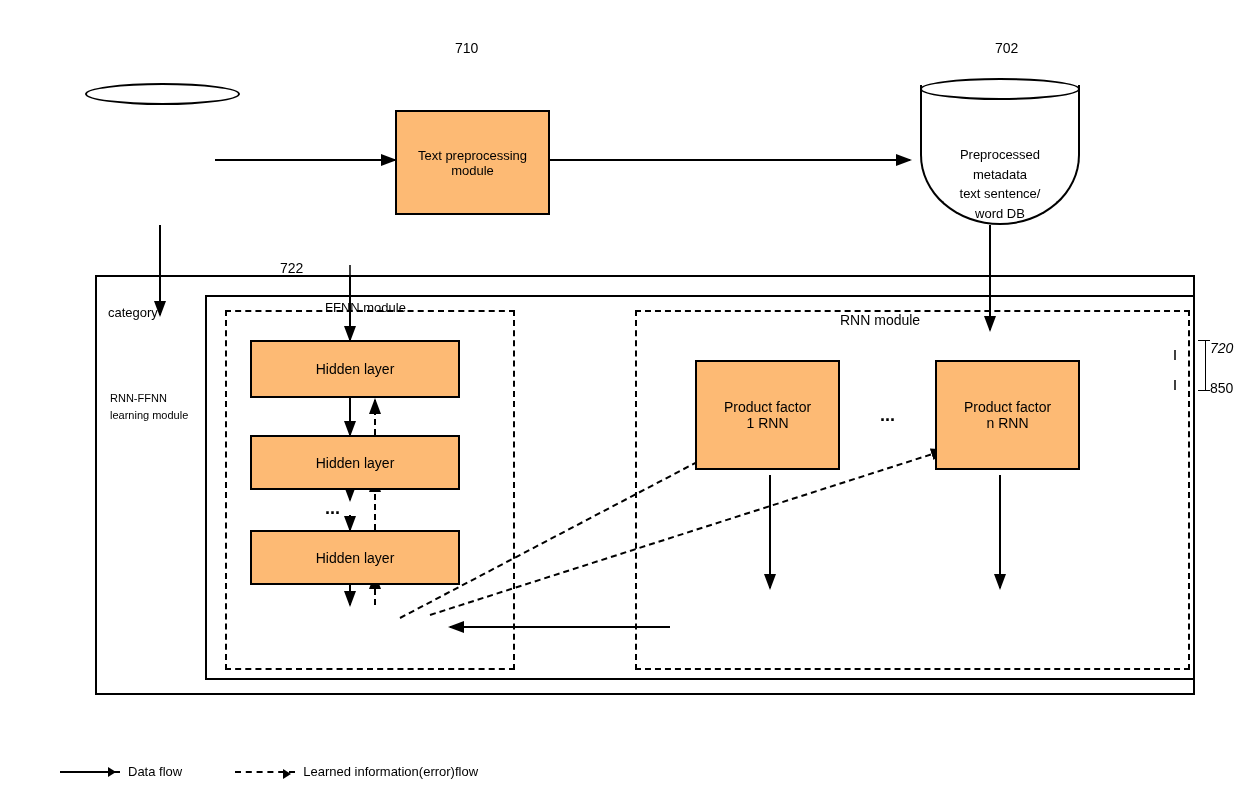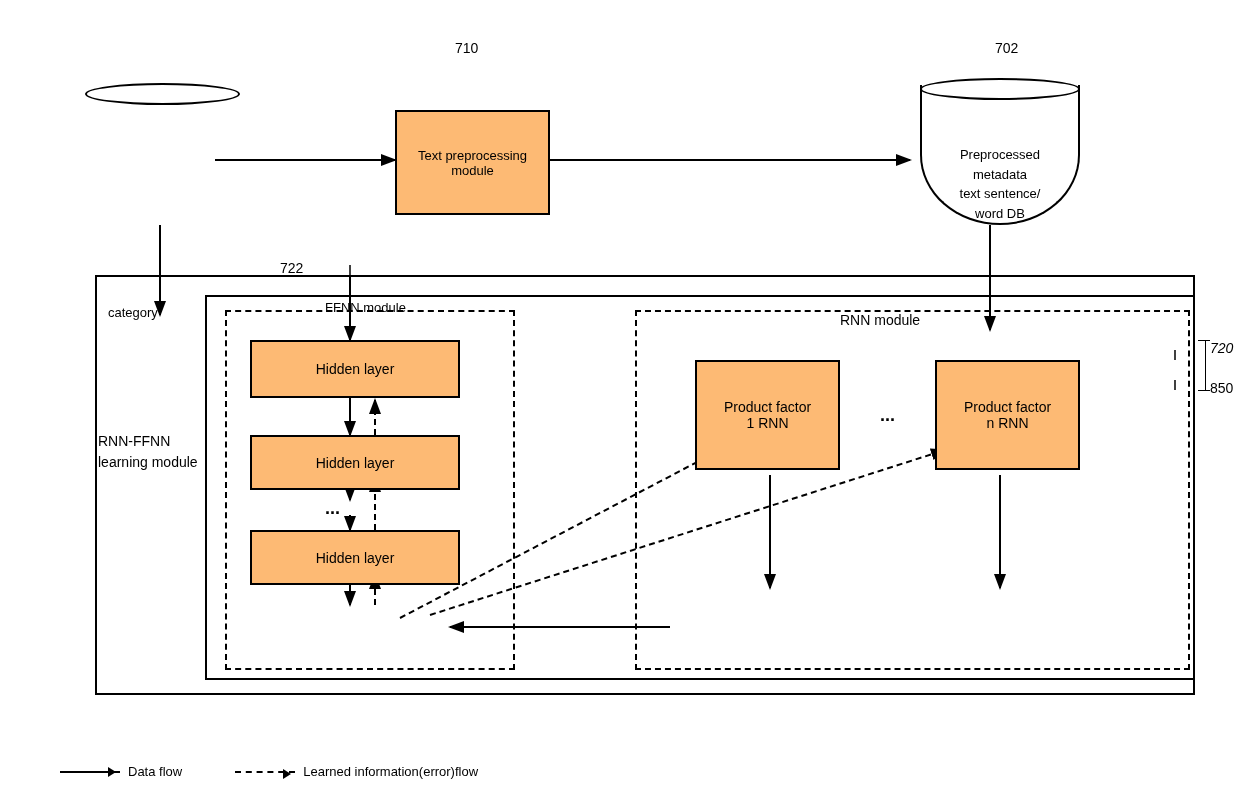--- a/index.html
+++ b/index.html
@@ -211,21 +211,21 @@
         border:2px solid #000;
         border-radius:50%;
         background:#fff;
         z-index:2;
       "></div>
     </div>
   </div>
 
   <div class="outer-box" style="left:55px; top:255px; width:1100px; height:420px;"></div>
 
-  <div class="label-text" style="left:58px; top:370px; width:100px; font-size:14px; text-align:left; line-height:1.5;margin-top:41px;">
+  <div class="label-text" style="left:70px; top:370px; width:100px; font-size:11px; text-align:left; line-height:1.5;">
     <span>RNN-FFNN<br>learning module</span>
   </div>
 
   <div class="outer-box" style="left:165px; top:275px; width:990px; height:385px;"></div>
 
   <div style="position:absolute; left:185px; top:290px; width:290px; height:360px; border:2px dashed #000;"></div>
   <div class="label-text" style="left:285px; top:280px; font-size:13px;">
     <span>FFNN module</span>
   </div>
 

